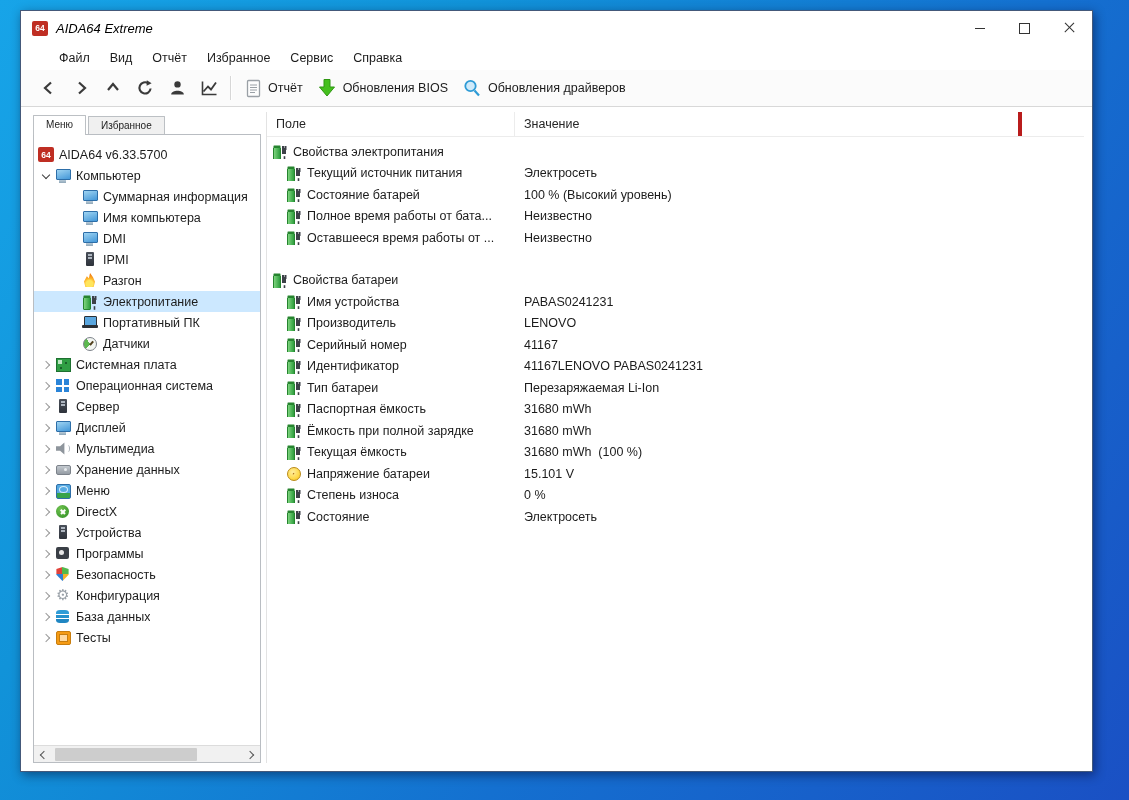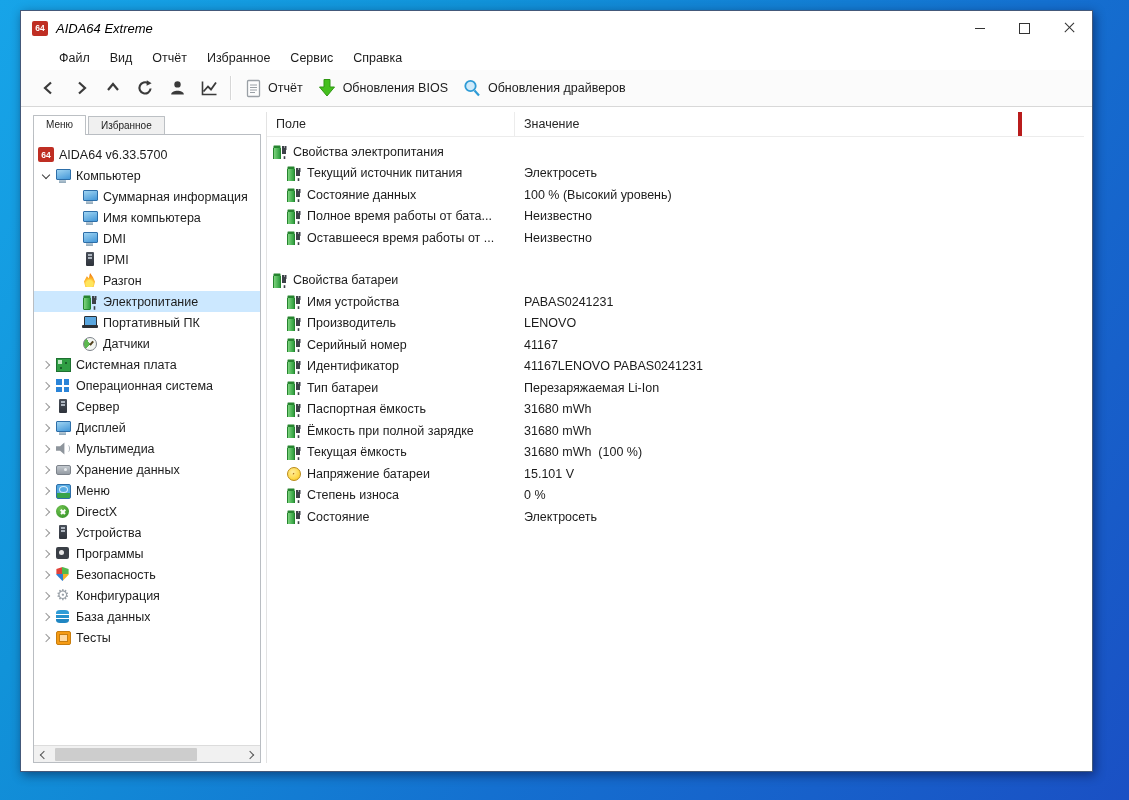--- a/index.html
+++ b/index.html
@@ -420,21 +420,21 @@
           <div class="row item">
             <div class="rlbl">
               <span class="ic i-batt"><i></i></span>
               <span>Текущий источник питания</span>
             </div>
             <div class="rval">Электросеть</div>
           </div>
           <div class="row item">
             <div class="rlbl">
               <span class="ic i-batt"><i></i></span>
-              <span>Состояние данных</span>
+              <span>Состояние батарей</span>
             </div>
             <div class="rval">100 % (Высокий уровень)</div>
           </div>
           <div class="row item">
             <div class="rlbl">
               <span class="ic i-batt"><i></i></span>
               <span>Полное время работы от бата...</span>
             </div>
             <div class="rval">Неизвестно</div>
           </div>

